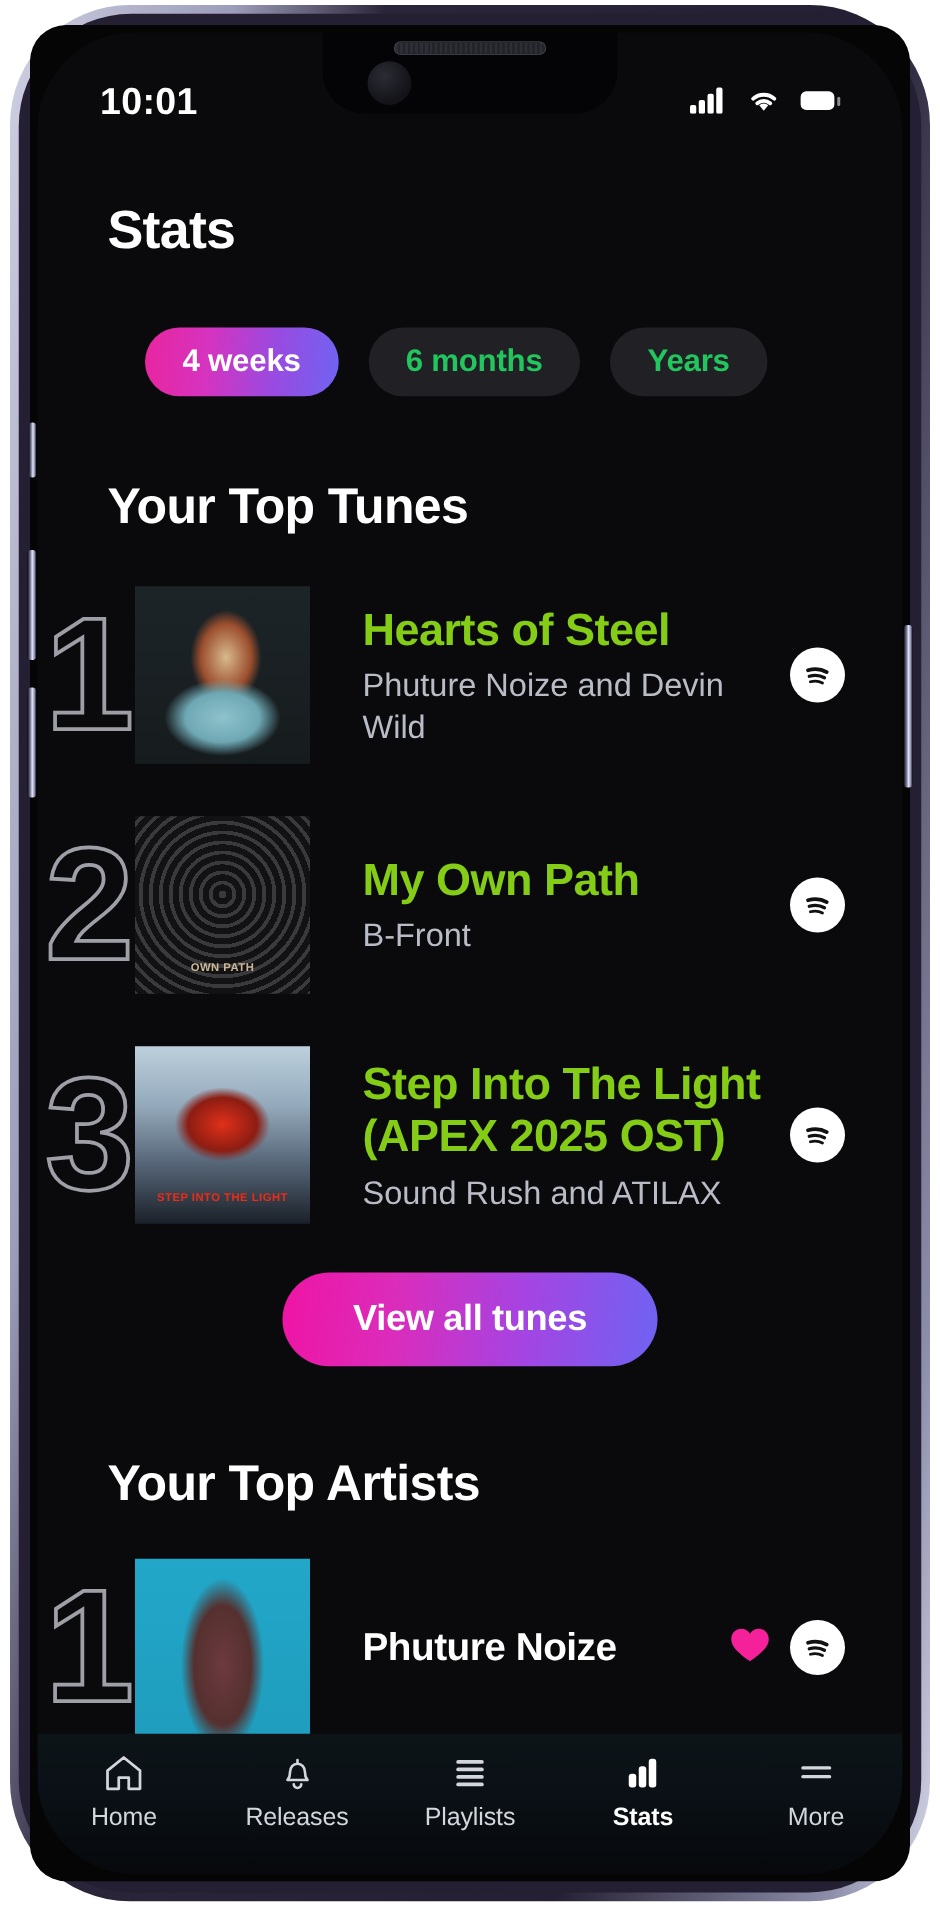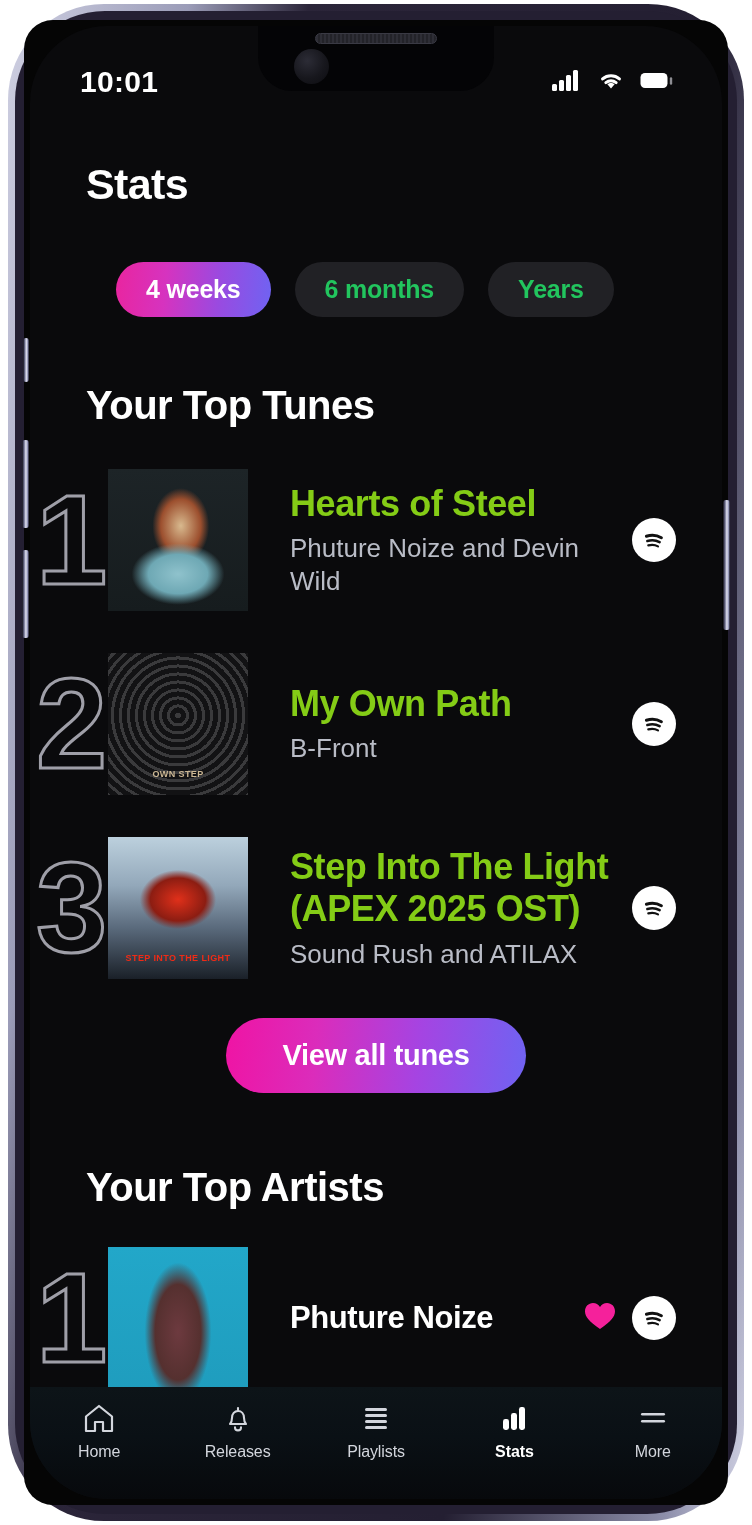--- a/index.html
+++ b/index.html
@@ -253,21 +253,21 @@
   }
   .nav-item {
     flex: 1 1 0;
     display: flex;
     flex-direction: column;
     align-items: center;
     gap: 8px;
     cursor: pointer;
   }
   .nav-label {
-    font-size: 16px;
+    font-size: 20px;
     font-weight: 400;
     color: #d3d6dd;
     letter-spacing: -0.1px;
   }
   .nav-item.active .nav-label { font-weight: 800; color: #ffffff; }
   .nav-icon { height: 34px; display: flex; align-items: center; }
 
   
   .art-hearts {
     background:
@@ -375,21 +375,21 @@
                   </svg>
                 </span>
               </div>
             </div>
 
             <div class="track-row">
               <div class="rank-wrap">
                 <div class="rank-num">2</div>
               </div>
               <div class="art art-maze">
-                <div class="art-overlay-text" style="color:#cbb794">OWN STEP</div>
+                <div class="art-overlay-text" style="color:#cbb794">OWN PATH</div>
               </div>
               <div class="track-text">
                 <div class="track-title">My Own Path</div>
                 <div class="track-artist">B-Front</div>
               </div>
               <div class="spotify-slot">
                 <span class="spotify-icon">
                   <svg width="30" height="30" viewBox="0 0 30 30">
                     <path d="M7.4 11.2c4.8-1.5 10.6-1.1 15 1.5" stroke="#111" stroke-width="3" fill="none" stroke-linecap="round"></path>
                     <path d="M8.4 16c3.9-1.2 8.6-0.9 12.2 1.2" stroke="#111" stroke-width="2.6" fill="none" stroke-linecap="round"></path>

